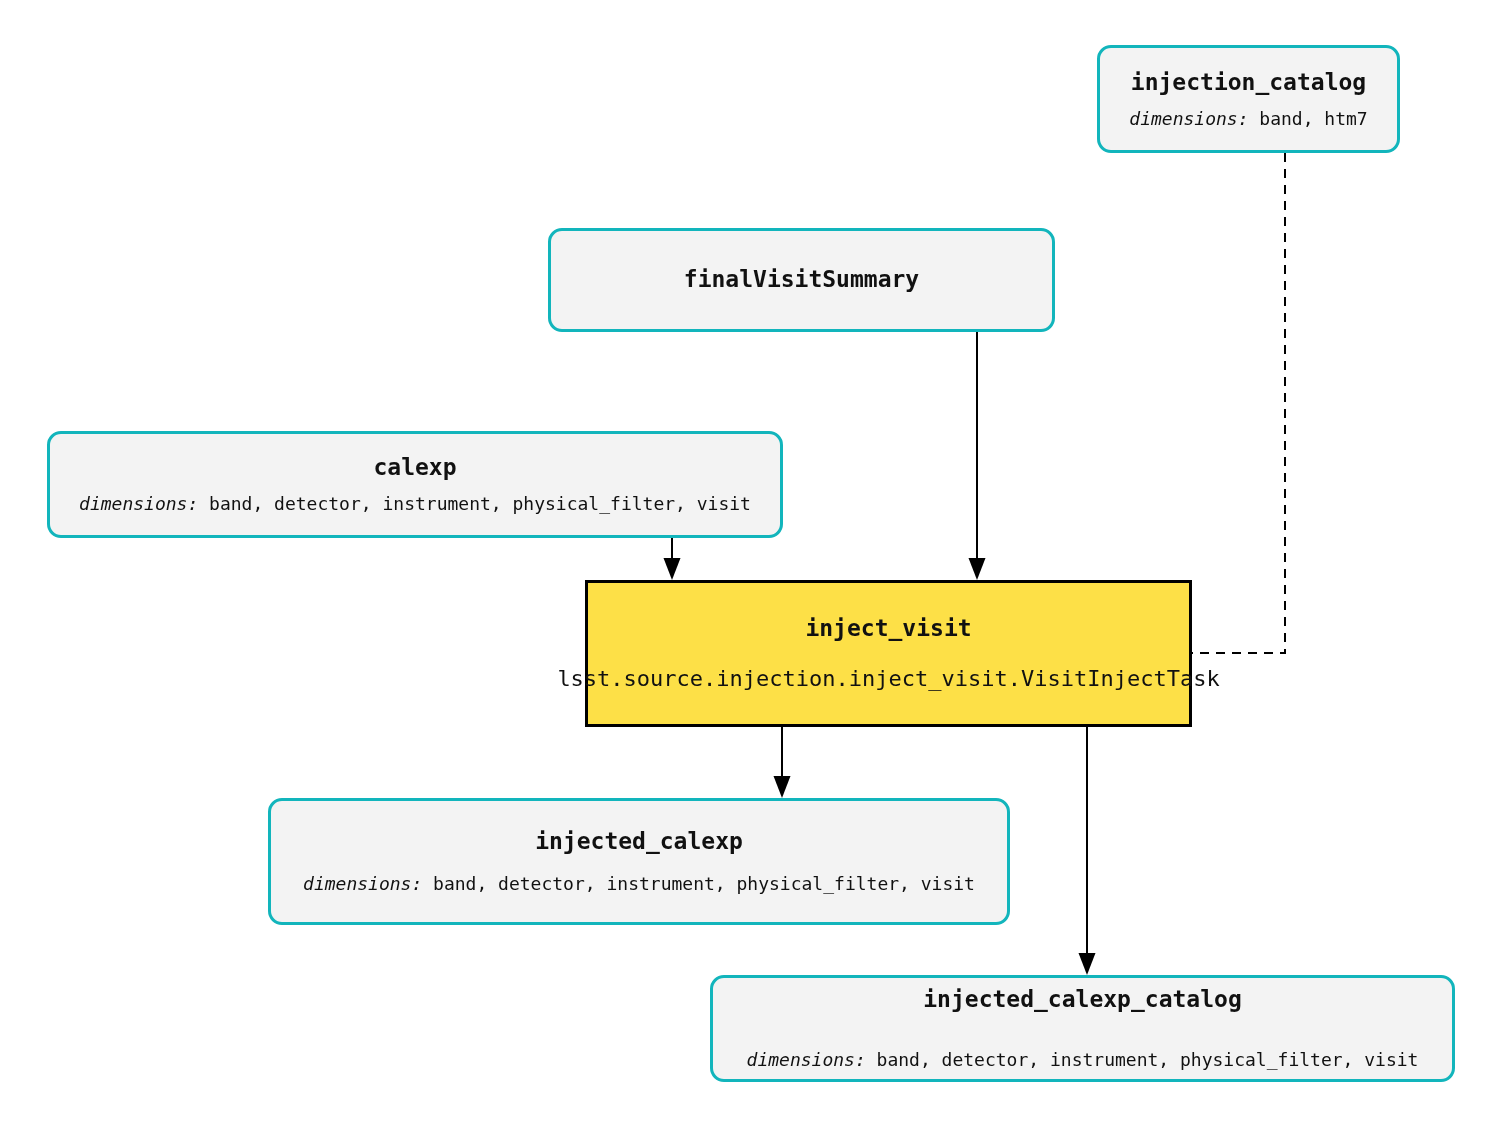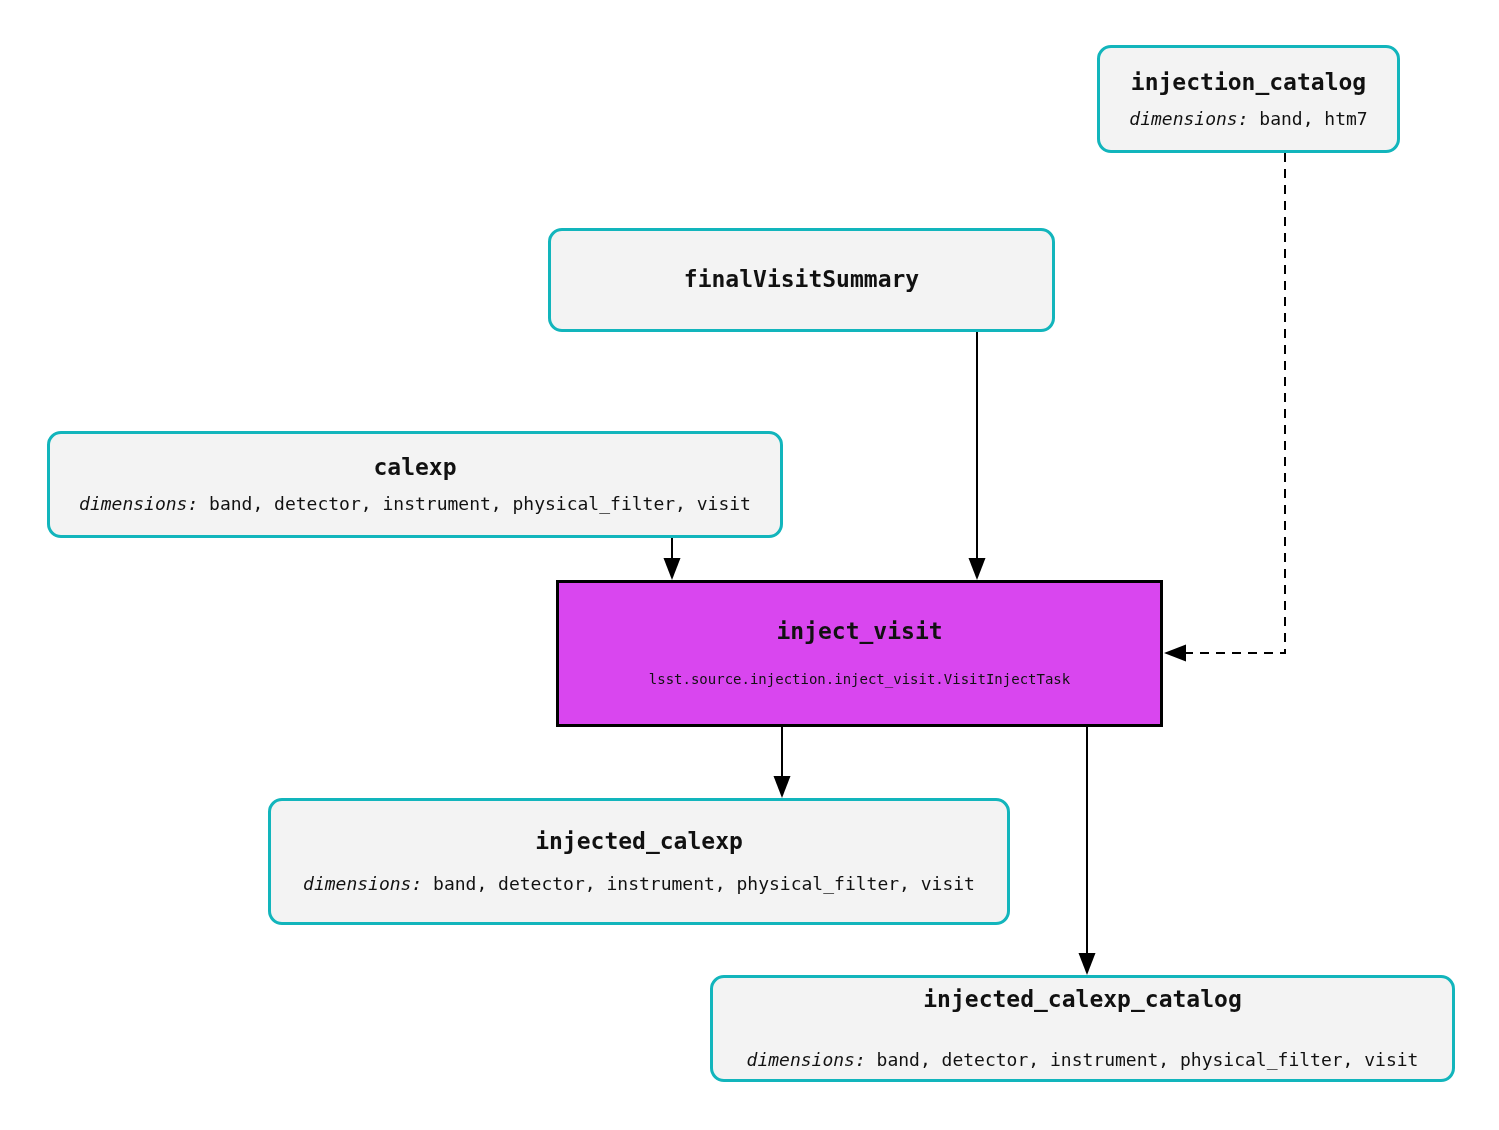--- a/index.html
+++ b/index.html
@@ -34,32 +34,33 @@
     text-align: center;
     z-index: 2;
     padding: 8px 6px;
   }
   .node.dataset {
     background: #f3f3f3;
     border: 3.5px solid #12b5bc;
     border-radius: 14px;
   }
   .node.task {
-    background: #d946ef;
+    background: #fde047;
     border: 3px solid #000000;
     border-radius: 0;
+    margin-left: 29px;
   }
   .node .title {
     font-size: 23px;
     font-weight: bold;
     line-height: 1.1;
     white-space: nowrap;
   }
   .node .subline {
-    font-size: 14px;
+    font-size: 22px;
     line-height: 1.1;
     white-space: nowrap;
   }
   .node .dims {
     font-size: 18px;
     line-height: 1.1;
     white-space: nowrap;
   }
   .node .dims .dlabel {
     font-style: italic;

